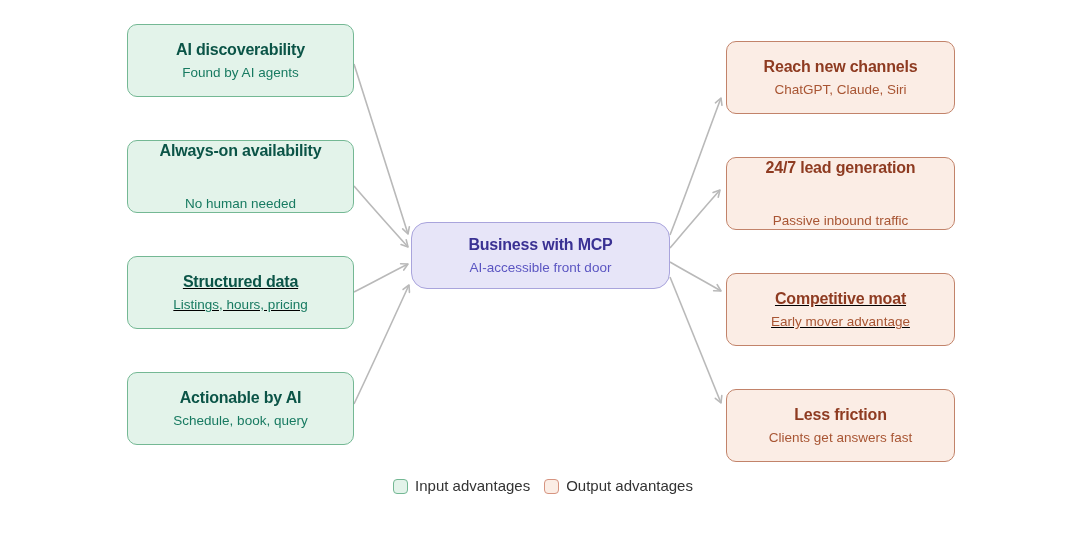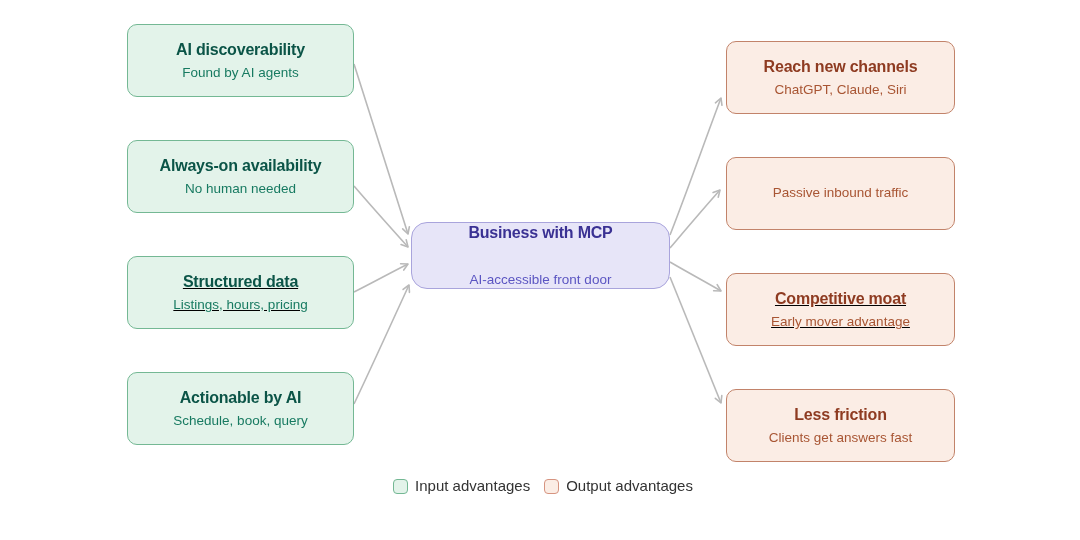--- a/index.html
+++ b/index.html
@@ -65,26 +65,25 @@
     border-color: var(--output-border, #c2836a);
     margin-top: 17px;
   }
   .node.output .node-title   { color: var(--output-title, #8e3b21); }
   .node.output .node-subtitle{ color: var(--output-subtitle, #a85533); }
   .node.center {
     left: 411px; top: 222px; width: 259px; height: 67px;
     border-radius: 16px;
     background: var(--center-fill, #e7e5f8);
     border-color: var(--center-border, #a9a4dc);
-    justify-content: space-between;
   }
   .node.center .node-title   { color: var(--center-title, #3a3193); }
   .node.center .node-subtitle{ color: var(--center-subtitle, #5b55c2); }
   .row1 { top: 24px; }
-  .row2 { top: 140px; }
+  .row2 { top: 140px; justify-content: space-between; }
   .row3 { top: 256px; text-decoration: underline; }
   .row4 { top: 372px; text-align: center; }
   .legend {
     position: absolute;
     left: 0; right: 0; top: 477px;
     display: flex;
     justify-content: center;
     align-items: center;
     gap: 14px;
     transform: translateX(21px);
@@ -155,20 +154,21 @@
   <div class="node center">
     <div class="node-title">Business with MCP</div>
     <div class="node-subtitle">AI-accessible front door</div>
   </div>
 
   <div class="node output row1">
     <div class="node-title">Reach new channels</div>
     <div class="node-subtitle">ChatGPT, Claude, Siri</div>
   </div>
   <div class="node output row2">
+    <div class="node-title">24/7 lead generation</div>
     <div class="node-subtitle">Passive inbound traffic</div>
   </div>
   <div class="node output row4">
     <div class="node-title">Less friction</div>
     <div class="node-subtitle">Clients get answers fast</div>
   </div>
   <div class="node output row3">
     <div class="node-title">Competitive moat</div>
     <div class="node-subtitle">Early mover advantage</div>
   </div>

